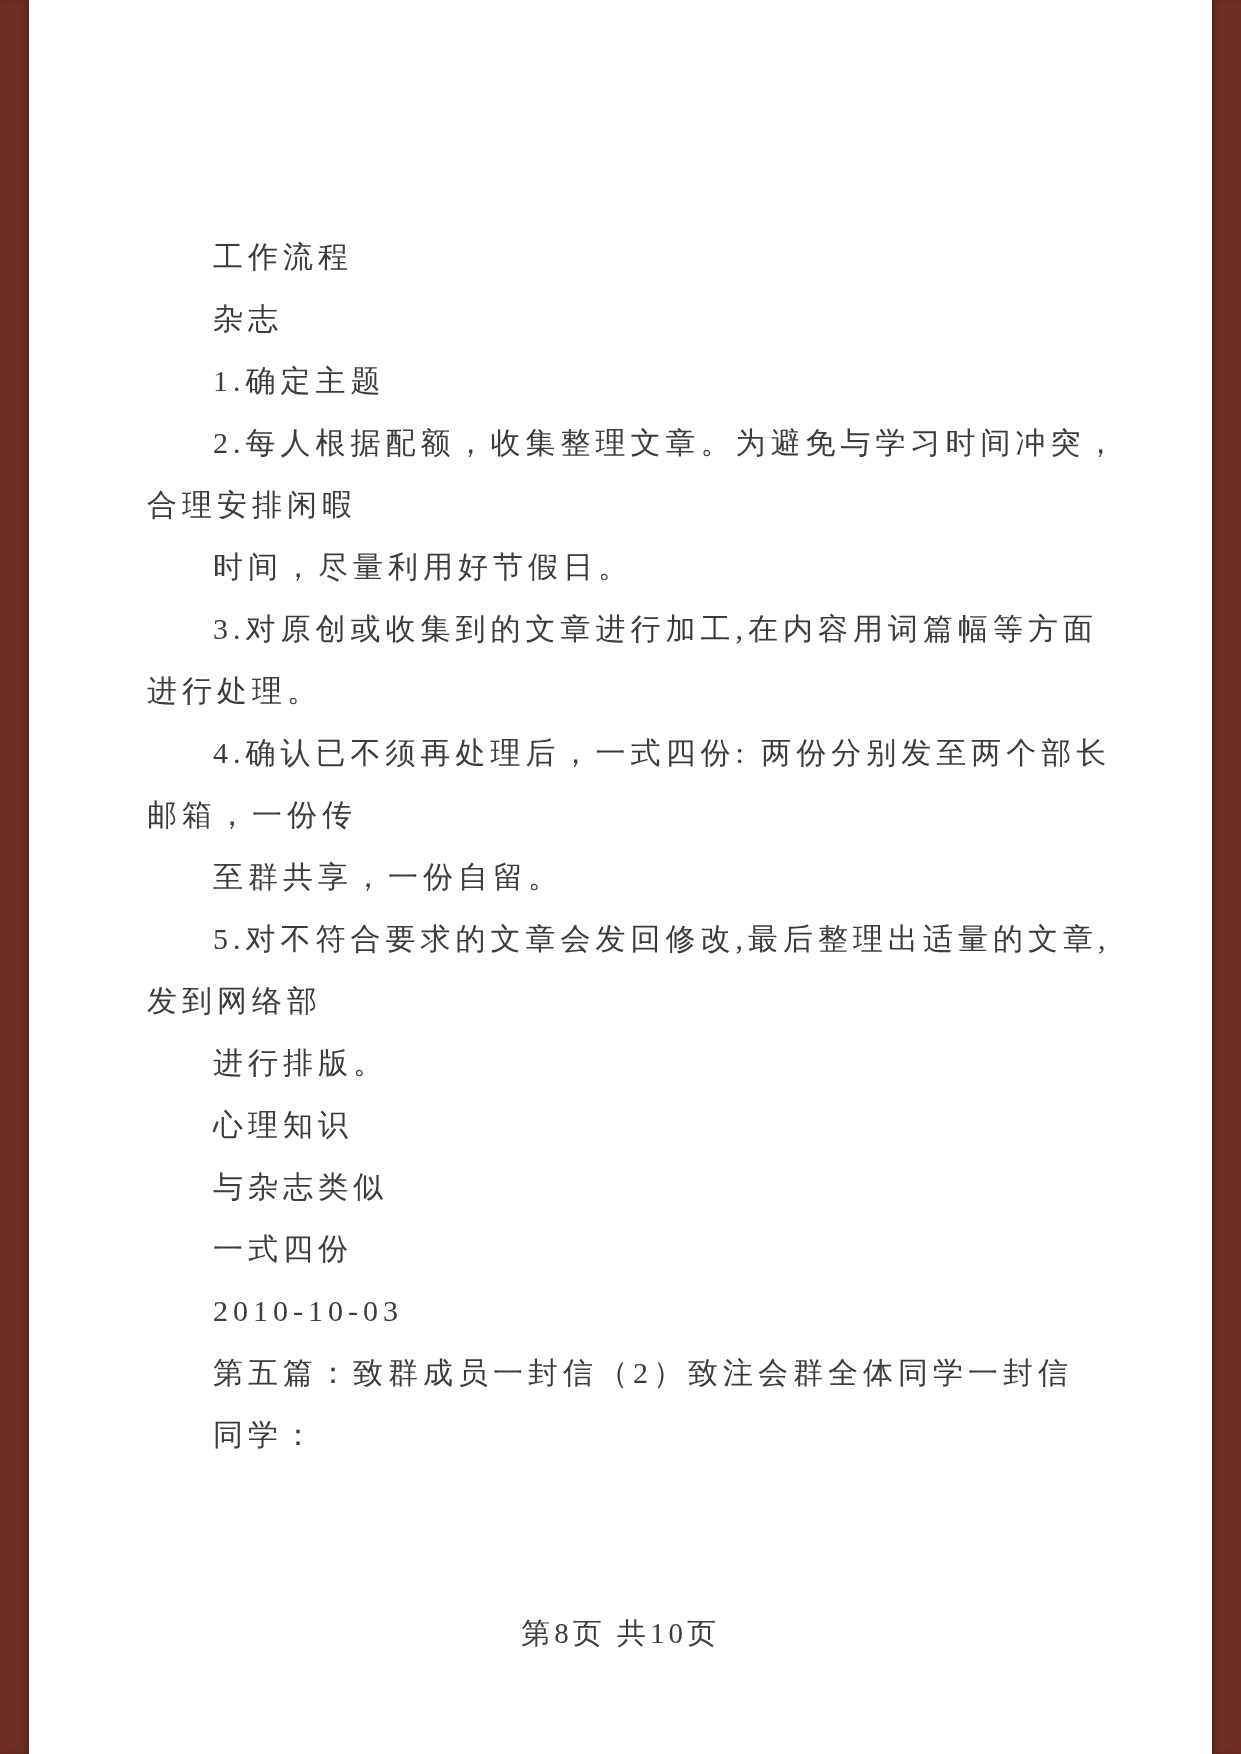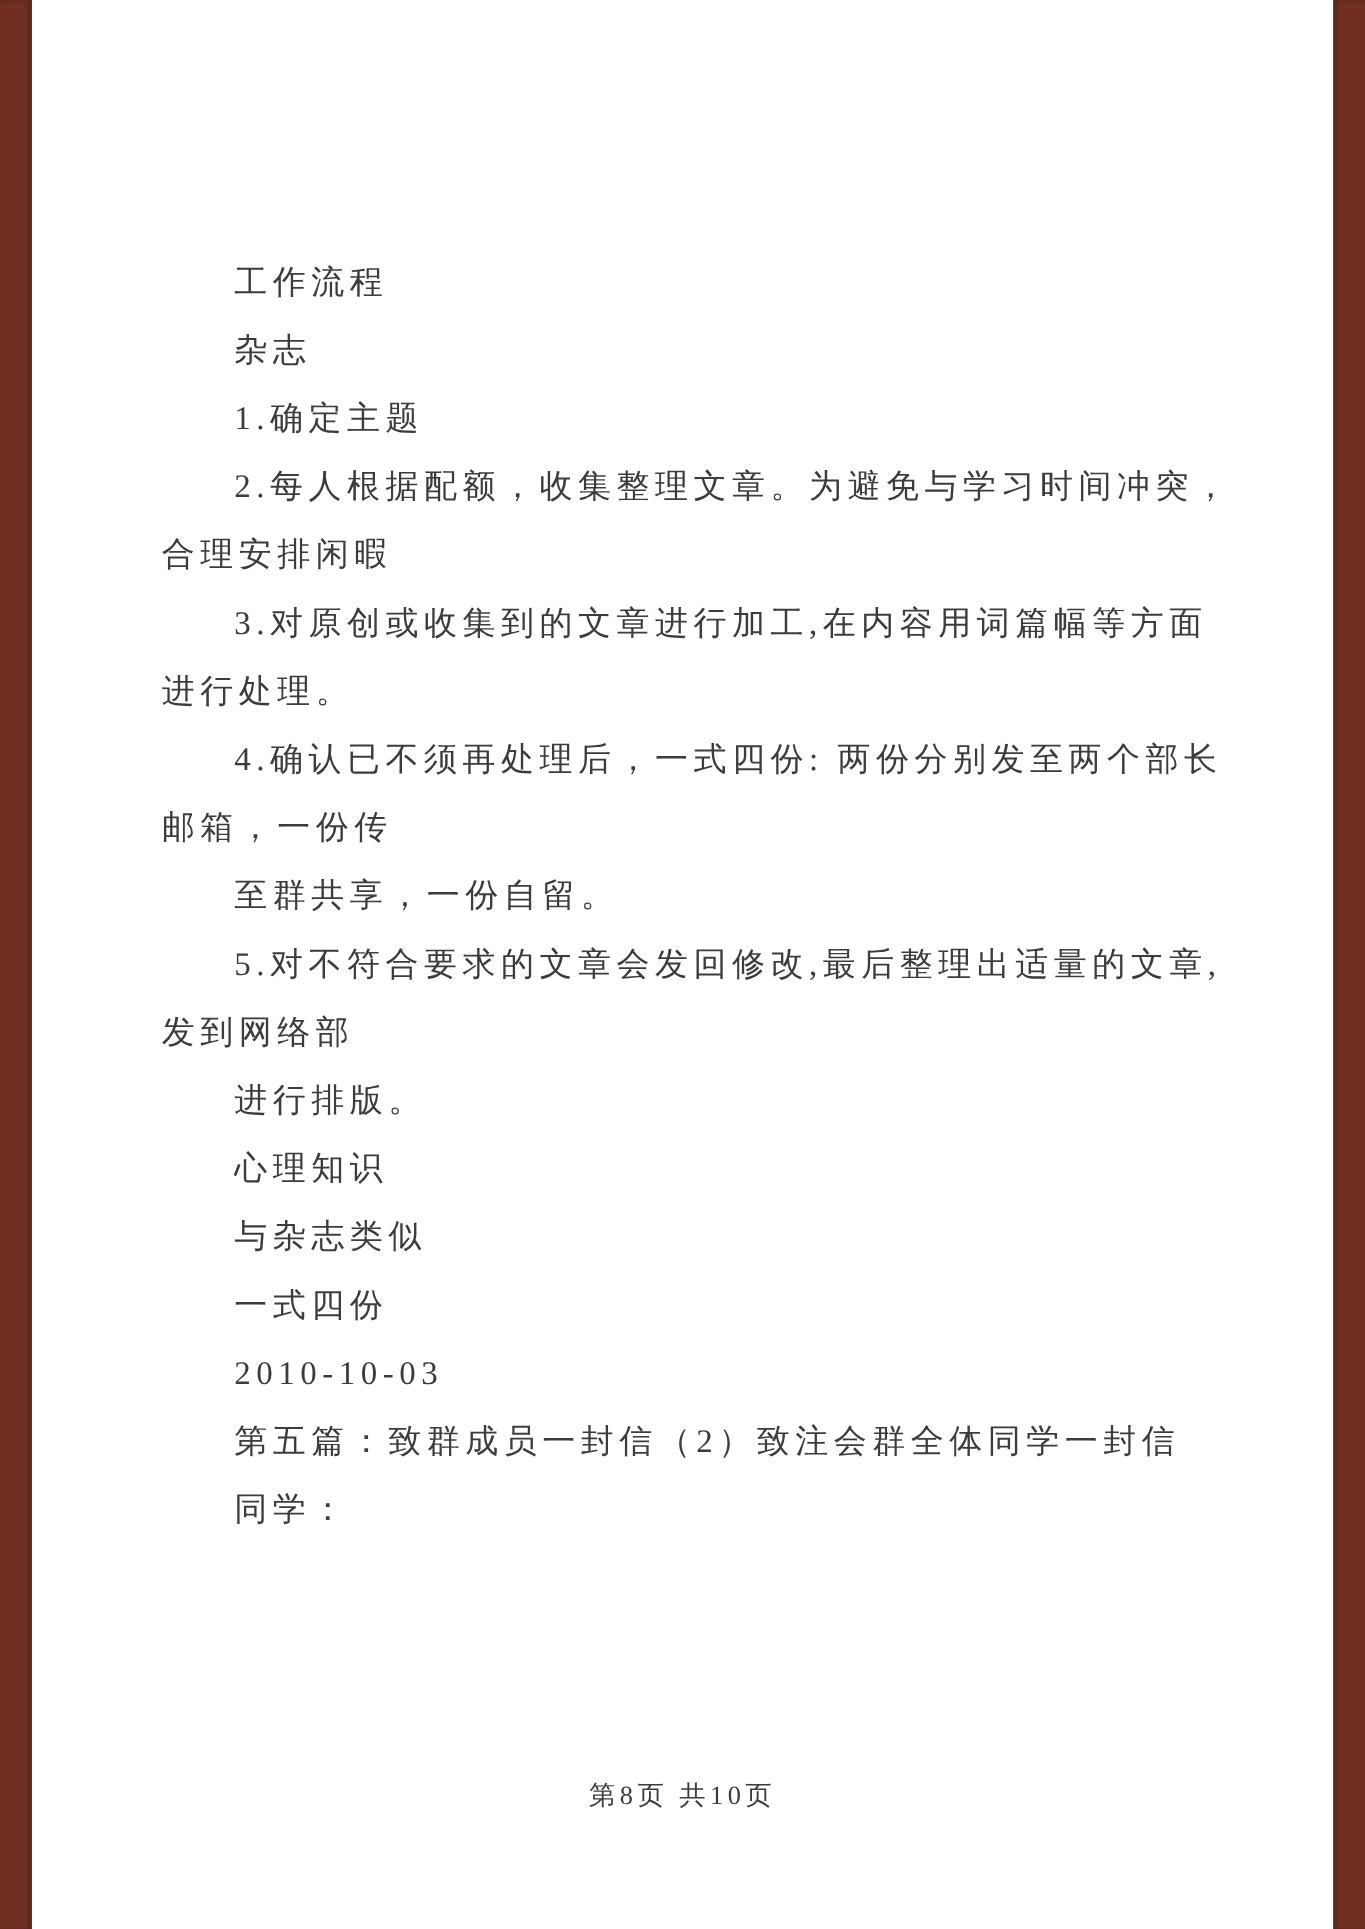--- a/index.html
+++ b/index.html
@@ -47,38 +47,39 @@
       padding-left: 66px;
     }
     .page-footer {
       position: absolute;
       left: 29px;
       right: 29px;
       top: 1602px;
       height: 62px;
       line-height: 62px;
       text-align: center;
-      font-size: 24px;
+      font-size: 29px;
       letter-spacing: 4px;
       color: #3c3c3c;
     }
   </style>
 </head>
 <body>
 
 <div class="page">
   <div class="side-bar left"></div>
   <div class="side-bar right"></div>
 
   <div class="doc-body">
     <div class="line ind">工作流程</div>
     <div class="line ind">杂志</div>
     <div class="line ind">1.确定主题</div>
     <div class="line ind">2.每人根据配额，收集整理文章。为避免与学习时间冲突，</div>
     <div class="line">合理安排闲暇</div>
+    <div class="line ind">时间，尽量利用好节假日。</div>
     <div class="line ind">3.对原创或收集到的文章进行加工,在内容用词篇幅等方面</div>
     <div class="line">进行处理。</div>
     <div class="line ind">4.确认已不须再处理后，一式四份: 两份分别发至两个部长</div>
     <div class="line">邮箱，一份传</div>
     <div class="line ind">至群共享，一份自留。</div>
     <div class="line ind">5.对不符合要求的文章会发回修改,最后整理出适量的文章,</div>
     <div class="line">发到网络部</div>
     <div class="line ind">进行排版。</div>
     <div class="line ind">心理知识</div>
     <div class="line ind">与杂志类似</div>

